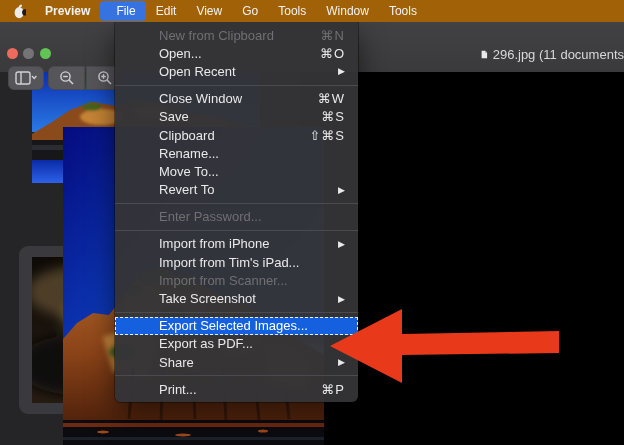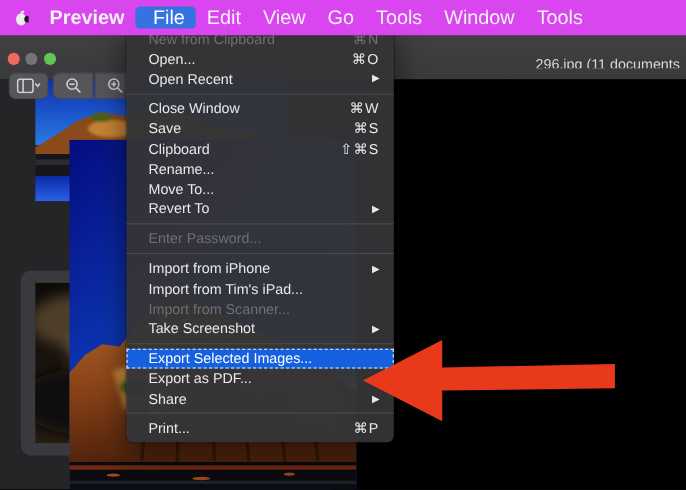--- a/index.html
+++ b/index.html
@@ -4,41 +4,41 @@
 <style>
   * { margin:0; padding:0; box-sizing:border-box; }
   html,body { background:#111; }
   .screen {
     position:relative; width:624px; height:445px; overflow:hidden;
     font-family:"Liberation Sans", sans-serif; background:#000;
     -webkit-user-select:none; user-select:none;
   }
   
   .menubar {
-    position:absolute; left:0; top:0; width:624px; height:32px;
-    background:#d946ef; display:flex; align-items:center; z-index:60;
-    color:#f2f2f2; font-size:18px;
+    position:absolute; left:0; top:0; width:624px; height:22px;
+    background:#a16207; display:flex; align-items:center; z-index:60;
+    color:#f2f2f2; font-size:12px;
   }
   .apple-wrap { margin:0 9px 0 13px; display:flex; align-items:center; }
   .mb-item { padding:2px 10px; border-radius:4px; line-height:16px; }
   .mb-item.bold { font-weight:bold; }
   .mb-item.active { background:#3673e0; color:#fff;padding-left:16px; }
   
   .titlebar {
     position:absolute; left:0; top:22px; width:624px; height:50px;
     background:linear-gradient(#424244,#3a3a3c); z-index:10;
   }
   .traffic { position:absolute; top:26px; width:11px; height:11px; border-radius:50%; }
   .t-close { left:7px;  background:#ed6a5f; }
   .t-min   { left:23px; background:#747476; }
   .t-zoom  { left:40px; background:#61c454; }
   .window-title {
     position:absolute; left:481px; top:24px; width:143px; height:16px;
     display:flex; align-items:center; gap:5px; overflow:hidden;
-    color:#d8d8d8; font-size:13px; white-space:nowrap;flex-direction:column;
+    color:#d8d8d8; font-size:13px; white-space:nowrap;
   }
   .tb-btn {
     position:absolute; top:44px; height:24px; background:#55555a;
     border:1px solid #4a4a4e; border-radius:6px;
     display:flex; align-items:center; justify-content:center;
   }
   .tb-sidebar { left:8px;  width:36px; }
   .tb-zoomout { left:48px; width:37px; border-radius:6px 0 0 6px; }
   .tb-zoomin  { left:86px; width:37px; border-radius:0 6px 6px 0; }
   
@@ -55,21 +55,21 @@
   }
   .main-photo { position:absolute; left:63px; top:55px; width:261px; height:318px; }
   
   .menu-panel {
     position:absolute; left:115px; top:22px; width:243px; z-index:40;
     background:rgba(52,52,55,0.97); border-radius:0 0 6px 6px;
     padding:4px 0; box-shadow:0 12px 28px rgba(0,0,0,0.55), 0 0 0 1px rgba(0,0,0,0.35);
     font-size:13px; color:#e9e9ea;
   }
   .menu-row { display:flex; align-items:center; height:18.2px; padding:0 13px 0 20px; }
-  .menu-row .ml { flex:1; white-space:nowrap; }
+  .menu-row .ml { flex:1; white-space:nowrap;margin-left:24px; }
   .menu-row .ms { margin-left:12px; letter-spacing:1px; }
   .menu-row .sub { margin-left:12px; font-size:9px; }
   .menu-row.disabled { color:#6f6f74; }
   .menu-row.highlighted {
     background:#1560df; color:#fff;
     outline:1px dashed rgba(255,255,255,0.9); outline-offset:-1px;
   }
   .menu-sep { height:1px; background:#4b4b4f; margin:4px 0; }
   
   .arrow { position:absolute; left:326px; top:303px; z-index:50; }

